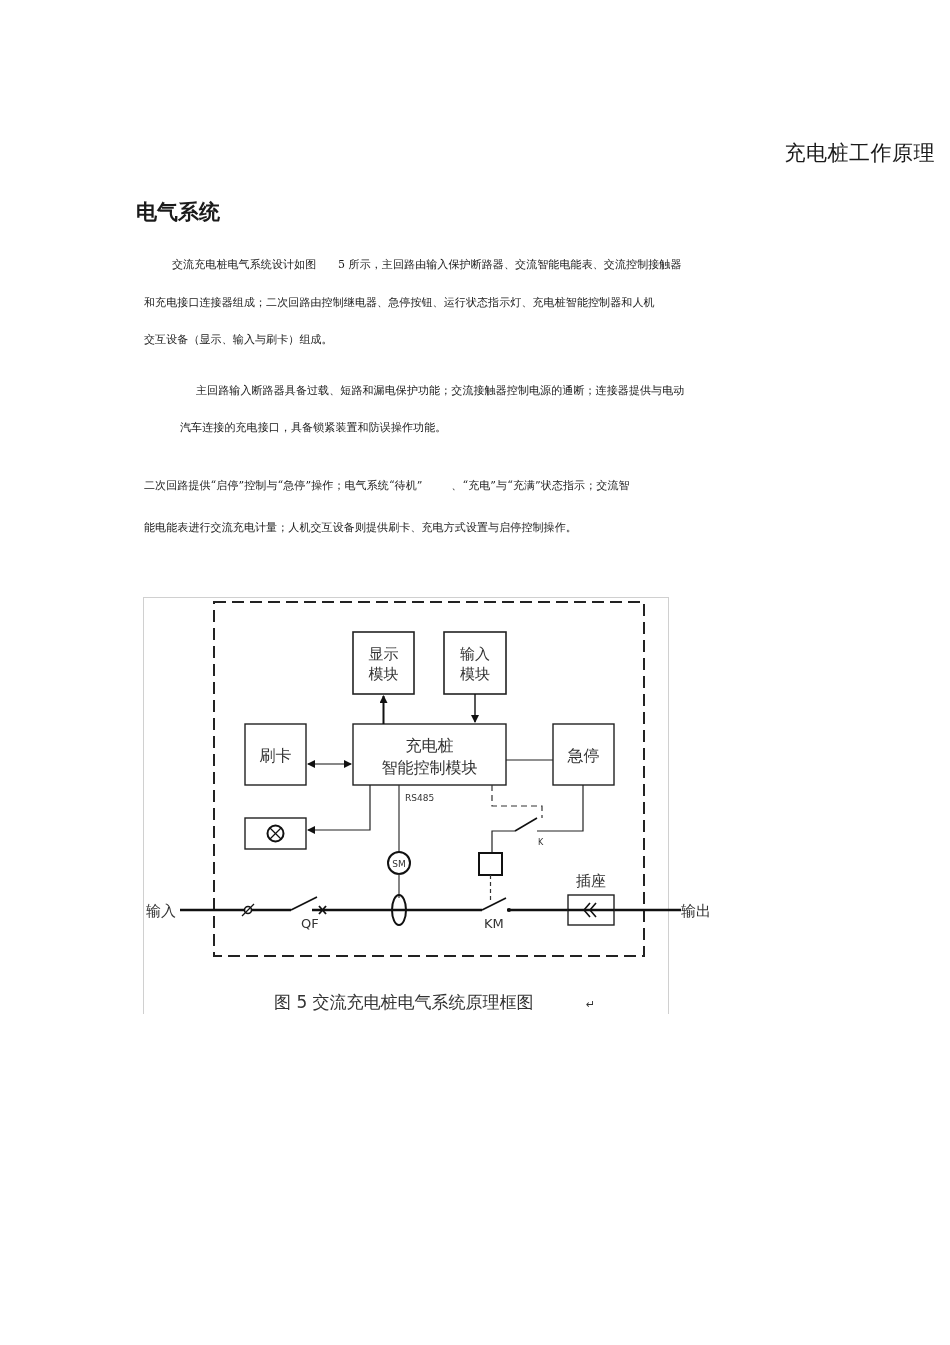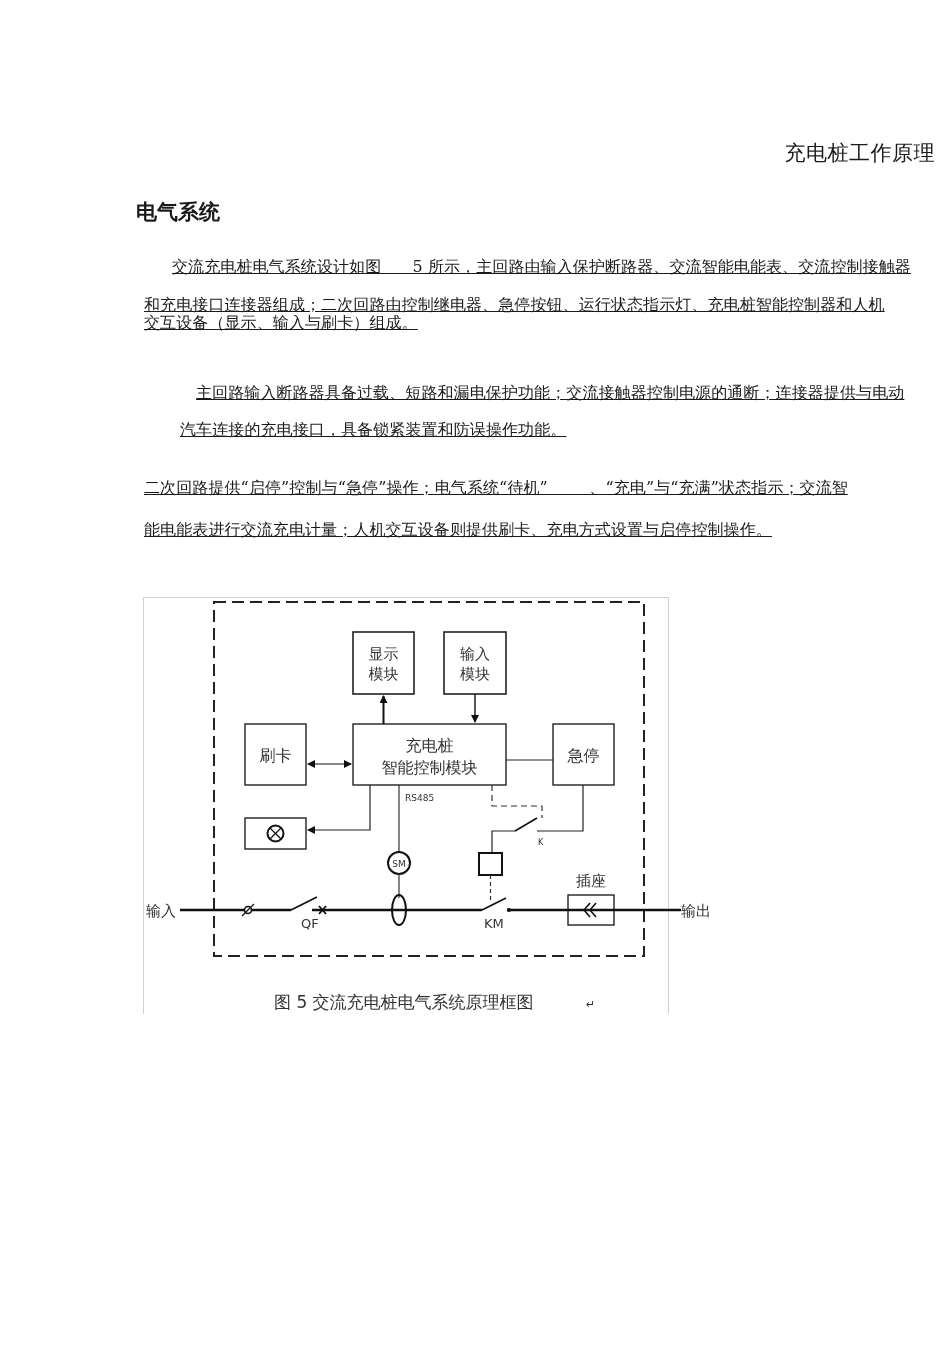--- a/index.html
+++ b/index.html
@@ -8,41 +8,41 @@
     font-family: "DejaVu Serif", "Liberation Serif", serif; color: #1a1a1a;
   }
   .doc-title {
     position: absolute; left: 0; width: 935px; top: 139px;
     text-align: right; font-size: 21px; letter-spacing: 0.5px;
   }
   .section-heading {
     position: absolute; left: 136px; top: 198px; font-size: 21px; font-weight: bold;
   }
   .para-line {
-    position: absolute; left: 144px; font-size: 16px; white-space: pre; letter-spacing: 0.1px; text-decoration: underline;
+    position: absolute; left: 144px; font-size: 11px; white-space: pre; letter-spacing: 0.1px;
   }
   .indent { left: 172px; }
   .figure {
     position: absolute; left: 143px; top: 597px; width: 526px; height: 417px;
     border-top: 1px solid #d0d0d0; border-left: 1px solid #d0d0d0; border-right: 1px solid #d0d0d0;
     box-sizing: border-box;
   }
   .figure svg { position: absolute; left: 0; top: 0; }
   .fig-text { font-family: "DejaVu Sans", "Liberation Sans", sans-serif; fill: #333; }
 </style>
 </head>
 <body>
 
 <div class="doc-title">充电桩工作原理</div>
 <div class="section-heading">电气系统</div>
 
 <div>
   <div class="para-line indent" style="top:257px;">交流充电桩电气系统设计如图      5 所示，主回路由输入保护断路器、交流智能电能表、交流控制接触器</div>
   <div class="para-line" style="top:295px;">和充电接口连接器组成；二次回路由控制继电器、急停按钮、运行状态指示灯、充电桩智能控制器和人机</div>
-  <div class="para-line" style="top:313px;text-align:center;">交互设备（显示、输入与刷卡）组成。</div>
+  <div class="para-line" style="top:332px;text-align:center;">交互设备（显示、输入与刷卡）组成。</div>
 </div>
 <div>
   <div class="para-line indent" style="top:383px;margin-left:24px;">主回路输入断路器具备过载、短路和漏电保护功能；交流接触器控制电源的通断；连接器提供与电动</div>
   <div class="para-line" style="top:420px;margin-left:36px;">汽车连接的充电接口，具备锁紧装置和防误操作功能。</div>
 </div>
 <div>
   <div class="para-line" style="top:478px;">二次回路提供“启停”控制与“急停”操作；电气系统“待机”        、“充电”与“充满”状态指示；交流智</div>
   <div class="para-line" style="top:520px;">能电能表进行交流充电计量；人机交互设备则提供刷卡、充电方式设置与启停控制操作。</div>
 </div>
 

